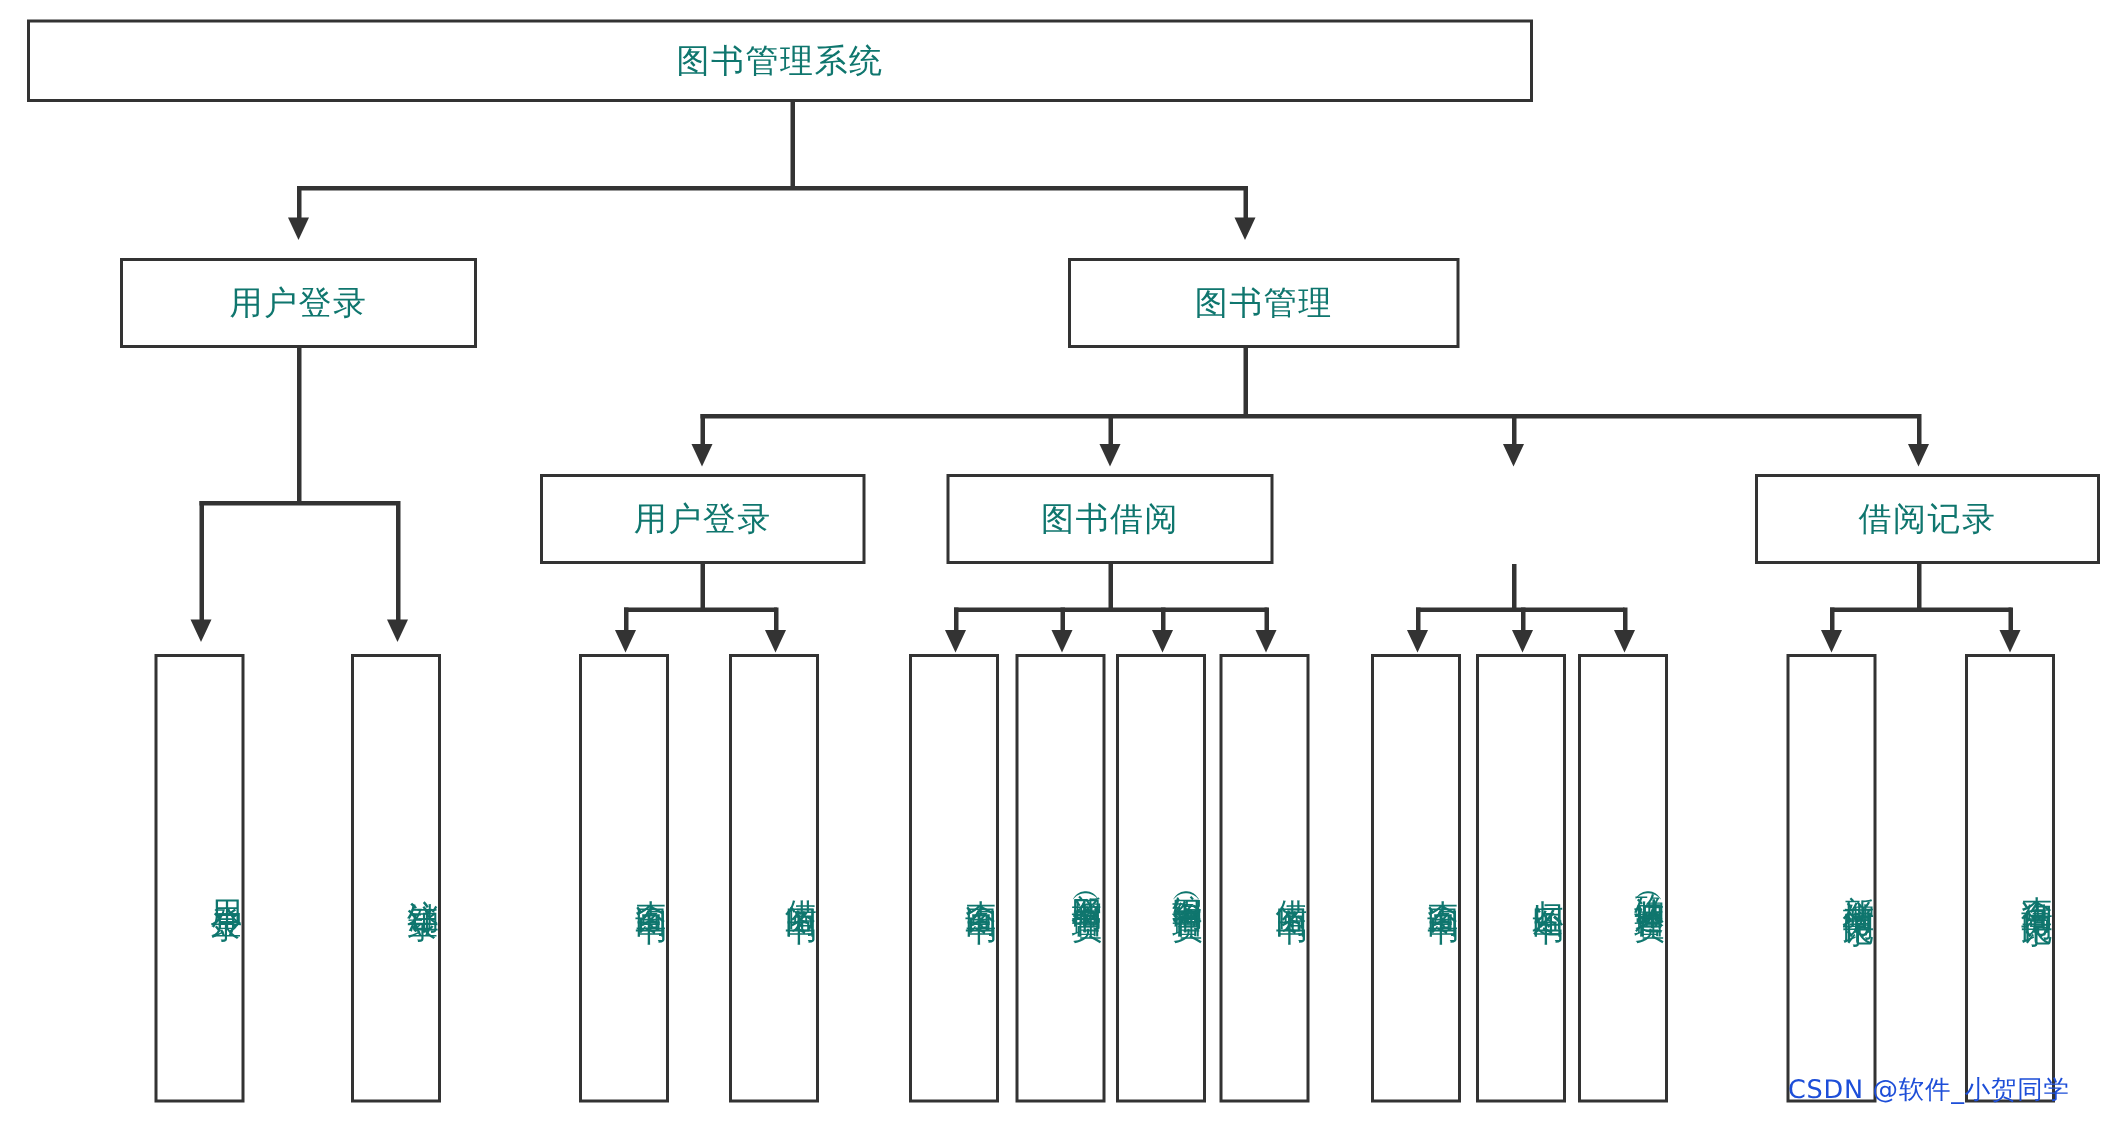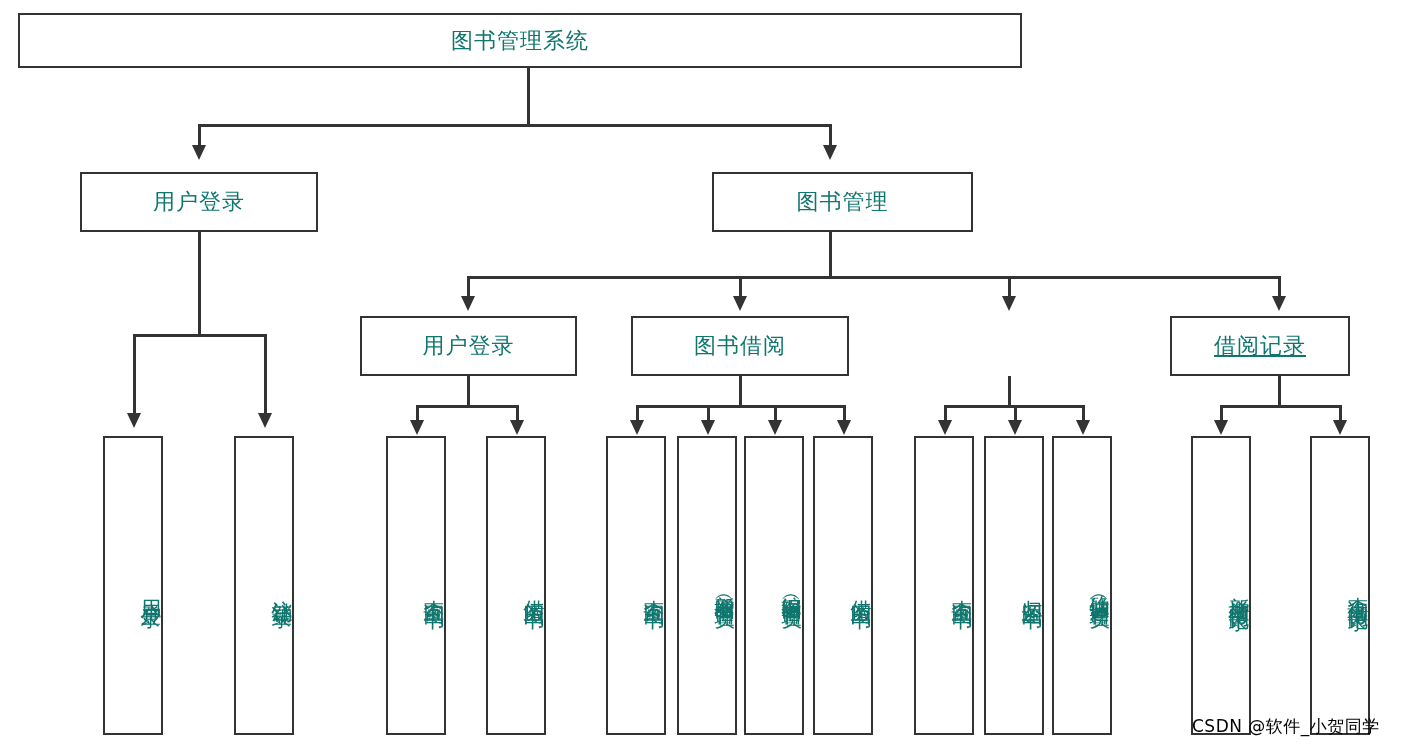--- a/index.html
+++ b/index.html
@@ -48,21 +48,21 @@
     width:0;height:0;
     border-left:7px solid transparent;
     border-right:7px solid transparent;
     border-top:15px solid #333333;
   }
 
   
   .wm{
     position:absolute;
     font-size:17px;
-    color:#000000;
+    color:#1d4ed8;
     white-space:nowrap;
     letter-spacing:0.5px;
   }
 </style>
 </head>
 <body>
 
 <div id="stage">
 
   <div class="node h" style="left:18px;top:13px;width:1004px;height:55px;">图书管理系统</div>
@@ -96,21 +96,21 @@
   <div class="ln vl" style="left:1008px;top:276px;height:22px;"></div>
   <div class="arrow" style="left:1002px;top:296px;"></div>
   <div class="ln vl" style="left:1278px;top:276px;height:22px;"></div>
   <div class="arrow" style="left:1272px;top:296px;"></div>
 
   <div class="node h" style="left:360px;top:316px;width:217px;height:60px;">用户登录</div>
 
   <div class="node h" style="left:631px;top:316px;width:218px;height:60px;">图书借阅</div>
 
 
-  <div class="node h" style="left:1170px;top:316px;width:180px;height:60px;text-decoration:underline;">借阅记录</div>
+  <div class="node h" style="left:1170px;top:316px;width:230px;height:60px;">借阅记录</div>
 
   <div class="ln vl" style="left:467px;top:376px;height:31px;"></div>
   <div class="ln hl" style="left:132px;top:405px;width:0px;"></div>
   <div class="ln hl" style="left:416px;top:405px;width:102px;"></div>
   <div class="ln vl" style="left:416px;top:405px;height:18px;"></div>
   <div class="arrow" style="left:410px;top:420px;"></div>
   <div class="ln vl" style="left:516px;top:405px;height:18px;"></div>
   <div class="arrow" style="left:510px;top:420px;"></div>
 
   <div class="ln vl" style="left:739px;top:376px;height:31px;"></div>

